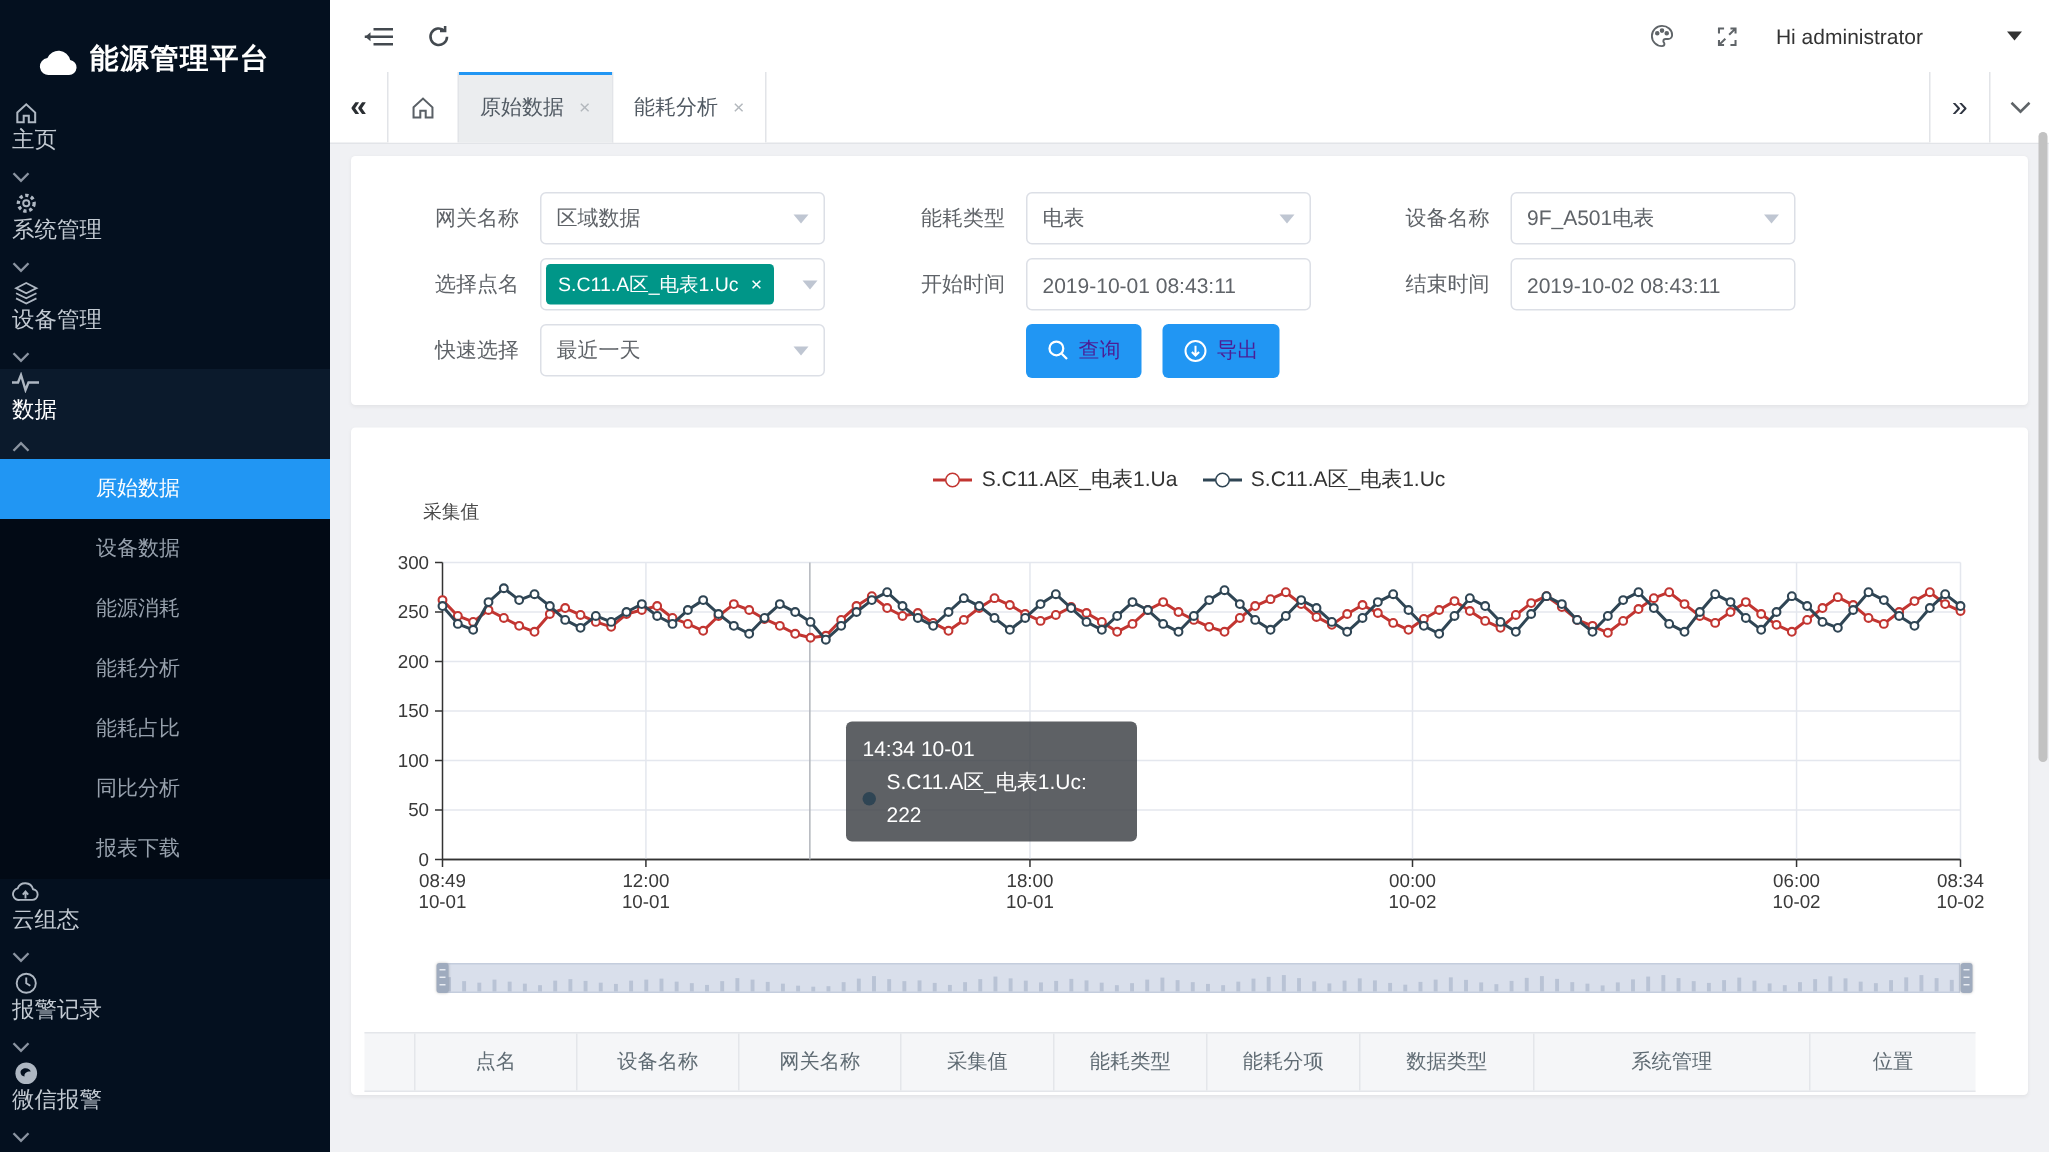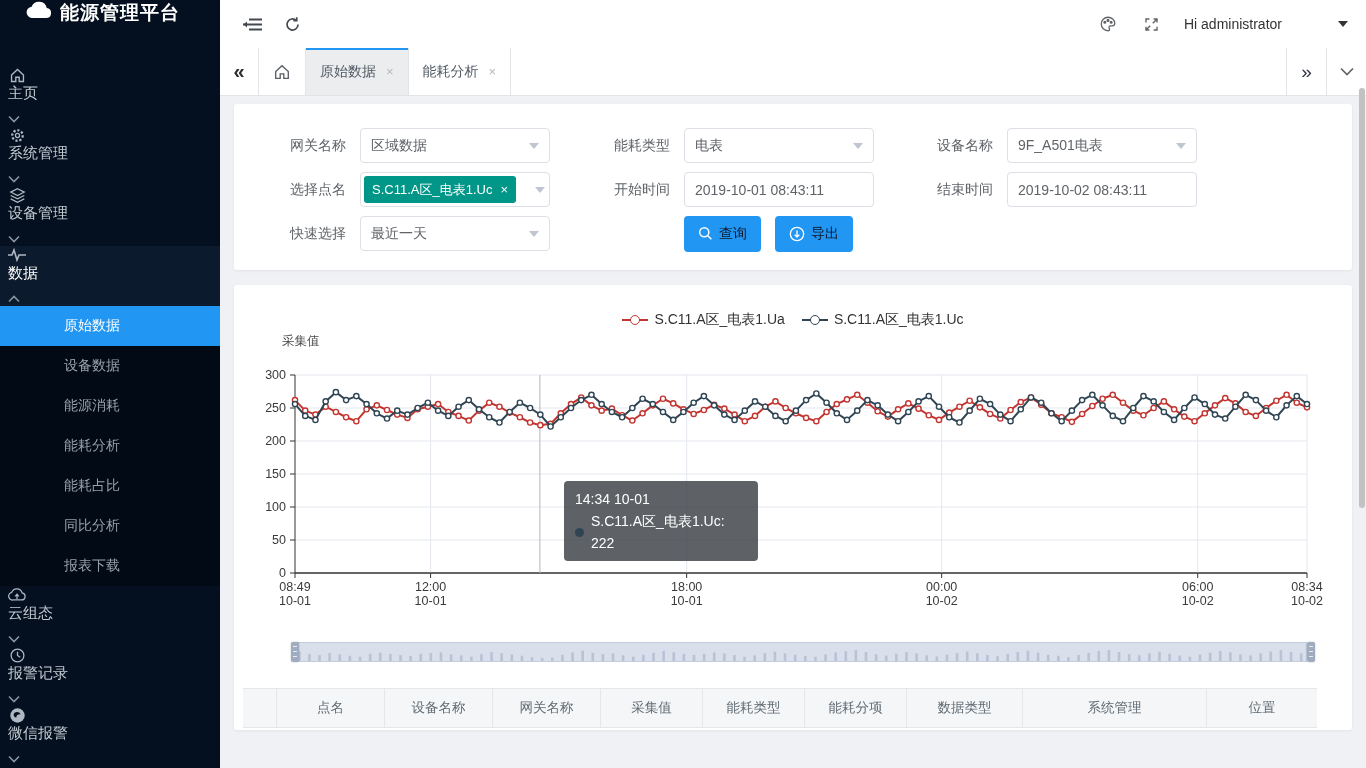--- a/index.html
+++ b/index.html
@@ -1,21 +1,21 @@
 <!DOCTYPE html>
 <html><head>
 <meta charset="utf-8">
 <style>
   * { box-sizing: border-box; margin: 0; padding: 0; }
   html,body { width:1366px; height:768px; overflow:hidden; font-family:"Liberation Sans","DejaVu Sans",sans-serif; background:#f0f1f4; }
   .app { position:relative; width:1366px; height:768px; }
 
   
   .sidebar { position:absolute; left:0; top:0; width:220px; height:768px; background:#04101f; z-index:5; }
-  .logo { height:52px; display:flex; align-items:flex-start; padding-left:26px; color:#fff; font-size:19px; font-weight:bold; letter-spacing:1px; }
+  .logo { height:52px; display:flex; align-items:flex-end; padding-left:26px; color:#fff; font-size:19px; font-weight:bold; letter-spacing:1px; }
   .logo svg { margin-right:8px; }
   .menu { padding-top:14px; }
   .menu-item { height:60px; display:flex; padding:0 8px; color:#c3cad2; font-size:15px; cursor:pointer;flex-direction:column; }
   .menu-item .mi-icon { width:18px; height:18px; margin-right:12px; display:flex; align-items:center; justify-content:center; color:#aeb7c2; }
   .menu-item .mi-label { flex:1; }
   .menu-item .mi-caret { color:#8a93a0; }
   .menu-section-head { background:#0b1a2c; color:#fff; }
   .submenu { background:#020a15; }
   .submenu-item { height:40px; display:flex; align-items:center; padding-left:64px; color:#97a1ad; font-size:14px; cursor:pointer; }
   .submenu-item.active { background:#2196f3; color:#fff; }
@@ -50,21 +50,21 @@
   .fg .lbl { width:92px; text-align:right; margin-right:14px; font-size:14px; color:#5f6368; white-space:nowrap; }
   .fg.g1 { margin-left:20px; }
   .fg.g2 { margin-left:28px; }
   .fg.g3 { margin-left:27px; }
   .ctrl { width:190px; height:35px; border:1px solid #dcdfe6; border-radius:4px; background:#fff; display:flex; align-items:center; padding:0 10px; font-size:14px; color:#5f6368; position:relative; cursor:pointer; }
   .ctrl .ctrl-text { flex:1; overflow:hidden; white-space:nowrap; }
   .select-caret { width:0; height:0; border-left:5px solid transparent; border-right:5px solid transparent; border-top:6px solid #bfc6d2; margin-left:6px; }
   .multiselect { padding:0 4px 0 3px; }
   .tag { background:#009688; color:#fff; font-size:13px; height:27px; display:flex; align-items:center; padding:0 8px; border-radius:3px; white-space:nowrap; }
   .tag .tag-close { margin-left:8px; font-size:13px; cursor:pointer; }
-  .btn { height:36px; border:none; border-radius:4px; background:#2196f3; color:#0f172a; font-size:14px; display:flex; align-items:center; padding:0 14px; cursor:pointer; font-family:inherit; }
+  .btn { height:36px; border:none; border-radius:4px; background:#2196f3; color:#4c1d95; font-size:14px; display:flex; align-items:center; padding:0 14px; cursor:pointer; font-family:inherit; }
   .btn svg { margin-right:6px; }
   .btn-query { margin-left:134px; }
   .btn-export { margin-left:14px; }
 
   
   .chart-card { margin-top:15px; height:445px; position:relative; }
   .legend { position:absolute; top:26px; left:0; right:0; display:flex; justify-content:center; align-items:center; gap:17px; }
   .legend-item { display:flex; align-items:center; font-size:14px; color:#333; cursor:pointer; }
   .l-swatch { width:26px; height:2px; background:#c23531; position:relative; margin-right:6px; }
   .l-circle { position:absolute; left:8px; top:-4px; width:10px; height:10px; border-radius:50%; background:#fff; border:1.5px solid #c23531; }

